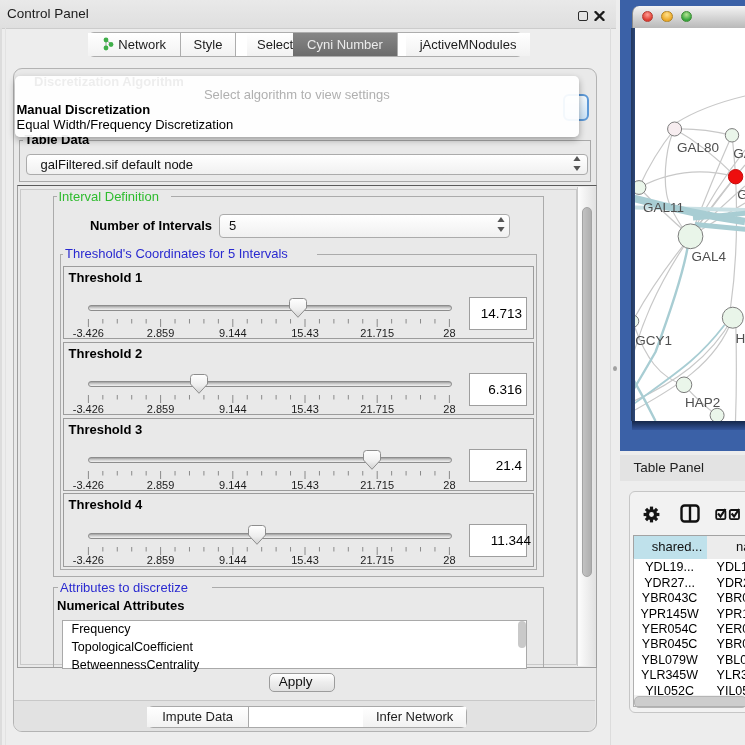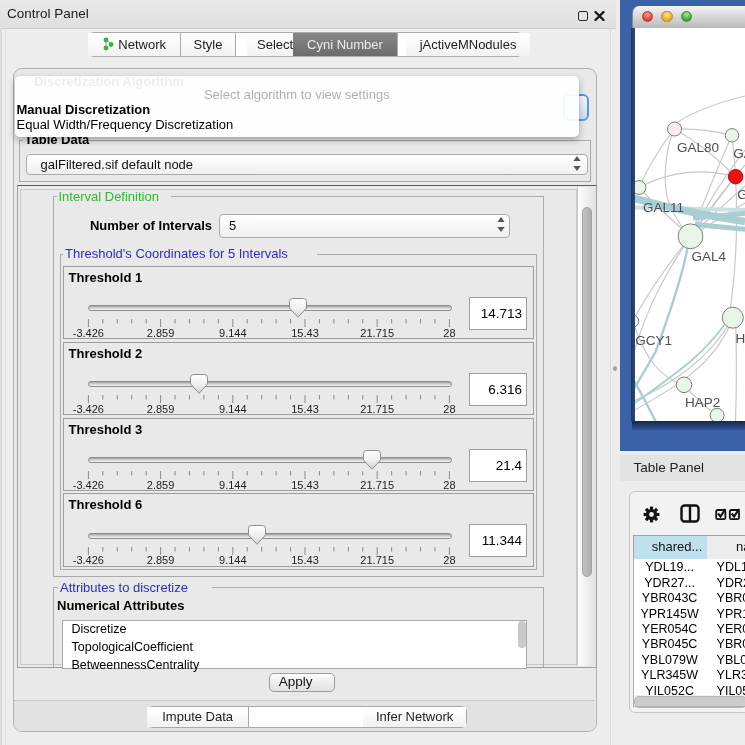--- a/index.html
+++ b/index.html
@@ -199,21 +199,21 @@
           <stop offset="0" stop-color="#ffffff"></stop>
           <stop offset="0.6" stop-color="#ededed"></stop>
           <stop offset="1" stop-color="#cfcfcf"></stop>
         </linearGradient>
       </defs>
       <path d="M3.5,0.5 L14.5,0.5 Q17.5,0.5 17.5,3.5 L17.5,10 L9,19.3 L0.5,10 L0.5,3.5 Q0.5,0.5 3.5,0.5 Z" fill="url(#th2)" stroke="#8d8d8d" stroke-width="1"></path>
     </svg>
 <div class="a" style="left:469px;top:448.5px;width:56px;height:31px;background:#ffffff;border:1px solid #9e9e9e;"></div>
 <div class="a txt" style="left:469px;top:448.5px;width:53px;height:33px;font-size:13.5px;color:#000;font-weight:normal;text-align:right;line-height:33px;">21.4</div>
 <div class="a" style="left:62.5px;top:493.3px;width:469px;height:71.6px;border:1px solid #9c9c9c;background:#e9e9e9;"></div>
-<div class="a txt" style="left:68.5px;top:498.3px;width:120px;height:14px;font-size:13px;color:#000;font-weight:bold;text-align:left;line-height:14px;">Threshold 6</div>
+<div class="a txt" style="left:68.5px;top:498.3px;width:120px;height:14px;font-size:13px;color:#000;font-weight:bold;text-align:left;line-height:14px;">Threshold 4</div>
 <div class="a" style="left:88px;top:532.8px;width:361.5px;height:4px;border:1px solid #8d8d8d;border-radius:3px;background:linear-gradient(#9f9f9f,#cfcfcf 45%,#f2f2f2);"></div>
 <svg class="a" style="left:87px;top:545.8px;" width="366" height="12" viewBox="0 0 366 12">
       <line x1="1.40" y1="1" x2="1.40" y2="9" stroke="#8a8a8a" stroke-width="1"></line>
       <line x1="15.84" y1="1" x2="15.84" y2="5.5" stroke="#8a8a8a" stroke-width="1"></line>
       <line x1="30.28" y1="1" x2="30.28" y2="5.5" stroke="#8a8a8a" stroke-width="1"></line>
       <line x1="44.72" y1="1" x2="44.72" y2="5.5" stroke="#8a8a8a" stroke-width="1"></line>
       <line x1="59.16" y1="1" x2="59.16" y2="5.5" stroke="#8a8a8a" stroke-width="1"></line>
       <line x1="73.60" y1="1" x2="73.60" y2="9" stroke="#8a8a8a" stroke-width="1"></line>
       <line x1="88.04" y1="1" x2="88.04" y2="5.5" stroke="#8a8a8a" stroke-width="1"></line>
       <line x1="102.48" y1="1" x2="102.48" y2="5.5" stroke="#8a8a8a" stroke-width="1"></line>
@@ -246,26 +246,26 @@
       <defs>
         <linearGradient id="th3" x1="0" y1="0" x2="0" y2="1">
           <stop offset="0" stop-color="#ffffff"></stop>
           <stop offset="0.6" stop-color="#ededed"></stop>
           <stop offset="1" stop-color="#cfcfcf"></stop>
         </linearGradient>
       </defs>
       <path d="M3.5,0.5 L14.5,0.5 Q17.5,0.5 17.5,3.5 L17.5,10 L9,19.3 L0.5,10 L0.5,3.5 Q0.5,0.5 3.5,0.5 Z" fill="url(#th3)" stroke="#8d8d8d" stroke-width="1"></path>
     </svg>
 <div class="a" style="left:469px;top:524.3px;width:56px;height:31px;background:#ffffff;border:1px solid #9e9e9e;"></div>
-<div class="a txt" style="left:469px;top:524.3px;width:53px;height:33px;font-size:13.5px;color:#000;font-weight:normal;text-align:right;line-height:33px;">11.344</div>
+<div class="a txt" style="left:469px;top:524.3px;width:53px;height:33px;font-size:13.5px;color:#000;font-weight:normal;text-align:right;line-height:33px;padding-left:9px;">11.344</div>
 <div class="a" style="left:52.9px;top:587.2px;width:489px;height:79px;border:1px solid #ababab;border-bottom:none;"></div>
 <div class="a txt" style="left:58px;top:580.7px;width:150px;height:13px;font-size:13px;color:#2a2ad0;font-weight:normal;text-align:left;line-height:13px;background:#e9e9e9;padding:0 2px;">Attributes to discretize</div>
 <div class="a txt" style="left:57px;top:599px;width:200px;height:13px;font-size:13px;color:#000;font-weight:bold;text-align:left;line-height:13px;">Numerical Attributes</div>
 <div class="a" style="left:62px;top:619.5px;width:463px;height:47px;background:#ffffff;border:1px solid #a9a9a9;overflow:hidden;"></div>
-<div class="a txt" style="left:71.5px;top:622px;width:250px;height:14px;font-size:12.5px;color:#000;font-weight:normal;text-align:left;line-height:14px;">Discretize</div>
+<div class="a txt" style="left:71.5px;top:622px;width:250px;height:14px;font-size:12.5px;color:#000;font-weight:normal;text-align:left;line-height:14px;">Frequency</div>
 <div class="a txt" style="left:71.5px;top:658px;width:250px;height:14px;font-size:12.5px;color:#000;font-weight:normal;text-align:left;line-height:14px;">BetweennessCentrality</div>
 <div class="a txt" style="left:71.5px;top:640px;width:250px;height:14px;font-size:12.5px;color:#000;font-weight:normal;text-align:left;line-height:14px;">TopologicalCoefficient</div>
 <div class="a" style="left:517.5px;top:621px;width:8px;height:27px;background:#c9c9c9;border-radius:4px;"></div>
 <div class="a" style="left:268.7px;top:672.5px;width:64.5px;height:17px;background:linear-gradient(#ffffff,#ededed 50%,#e1e1e1);border:1px solid #9c9c9c;border-radius:5px;"></div>
 <div class="a txt" style="left:268.7px;top:672.5px;width:54px;height:18.5px;font-size:13.5px;color:#111;font-weight:normal;text-align:center;line-height:18.5px;">Apply</div>
 <div class="a" style="left:14px;top:700px;width:581px;height:30px;background:#e2e2e2;border-top:1px solid #c8c8c8;border-radius:0 0 8px 8px;"></div>
 <div class="a" style="left:147px;top:706px;width:318px;height:20px;border:1px solid #a9a9a9;border-radius:6px;overflow:hidden;background:#fff;"></div>
 <div class="a txt" style="left:147px;top:707px;width:101.30000000000001px;height:20px;background:linear-gradient(#ffffff,#f2f2f2);color:#1c1c1c;border-right:1px solid #a9a9a9;font-size:13px;text-align:center;line-height:20px;">Impute Data</div>
 <div class="a txt" style="left:363.3px;top:707px;width:102.69999999999999px;height:20px;background:linear-gradient(#ffffff,#f2f2f2);color:#1c1c1c;font-size:13px;text-align:center;line-height:20px;">Infer Network</div>
 <div class="a" style="left:14.8px;top:75.5px;width:564px;height:61.5px;background:rgba(255,255,255,0.93);border-radius:5px;box-shadow:0 3px 7px rgba(0,0,0,0.32);"></div>

